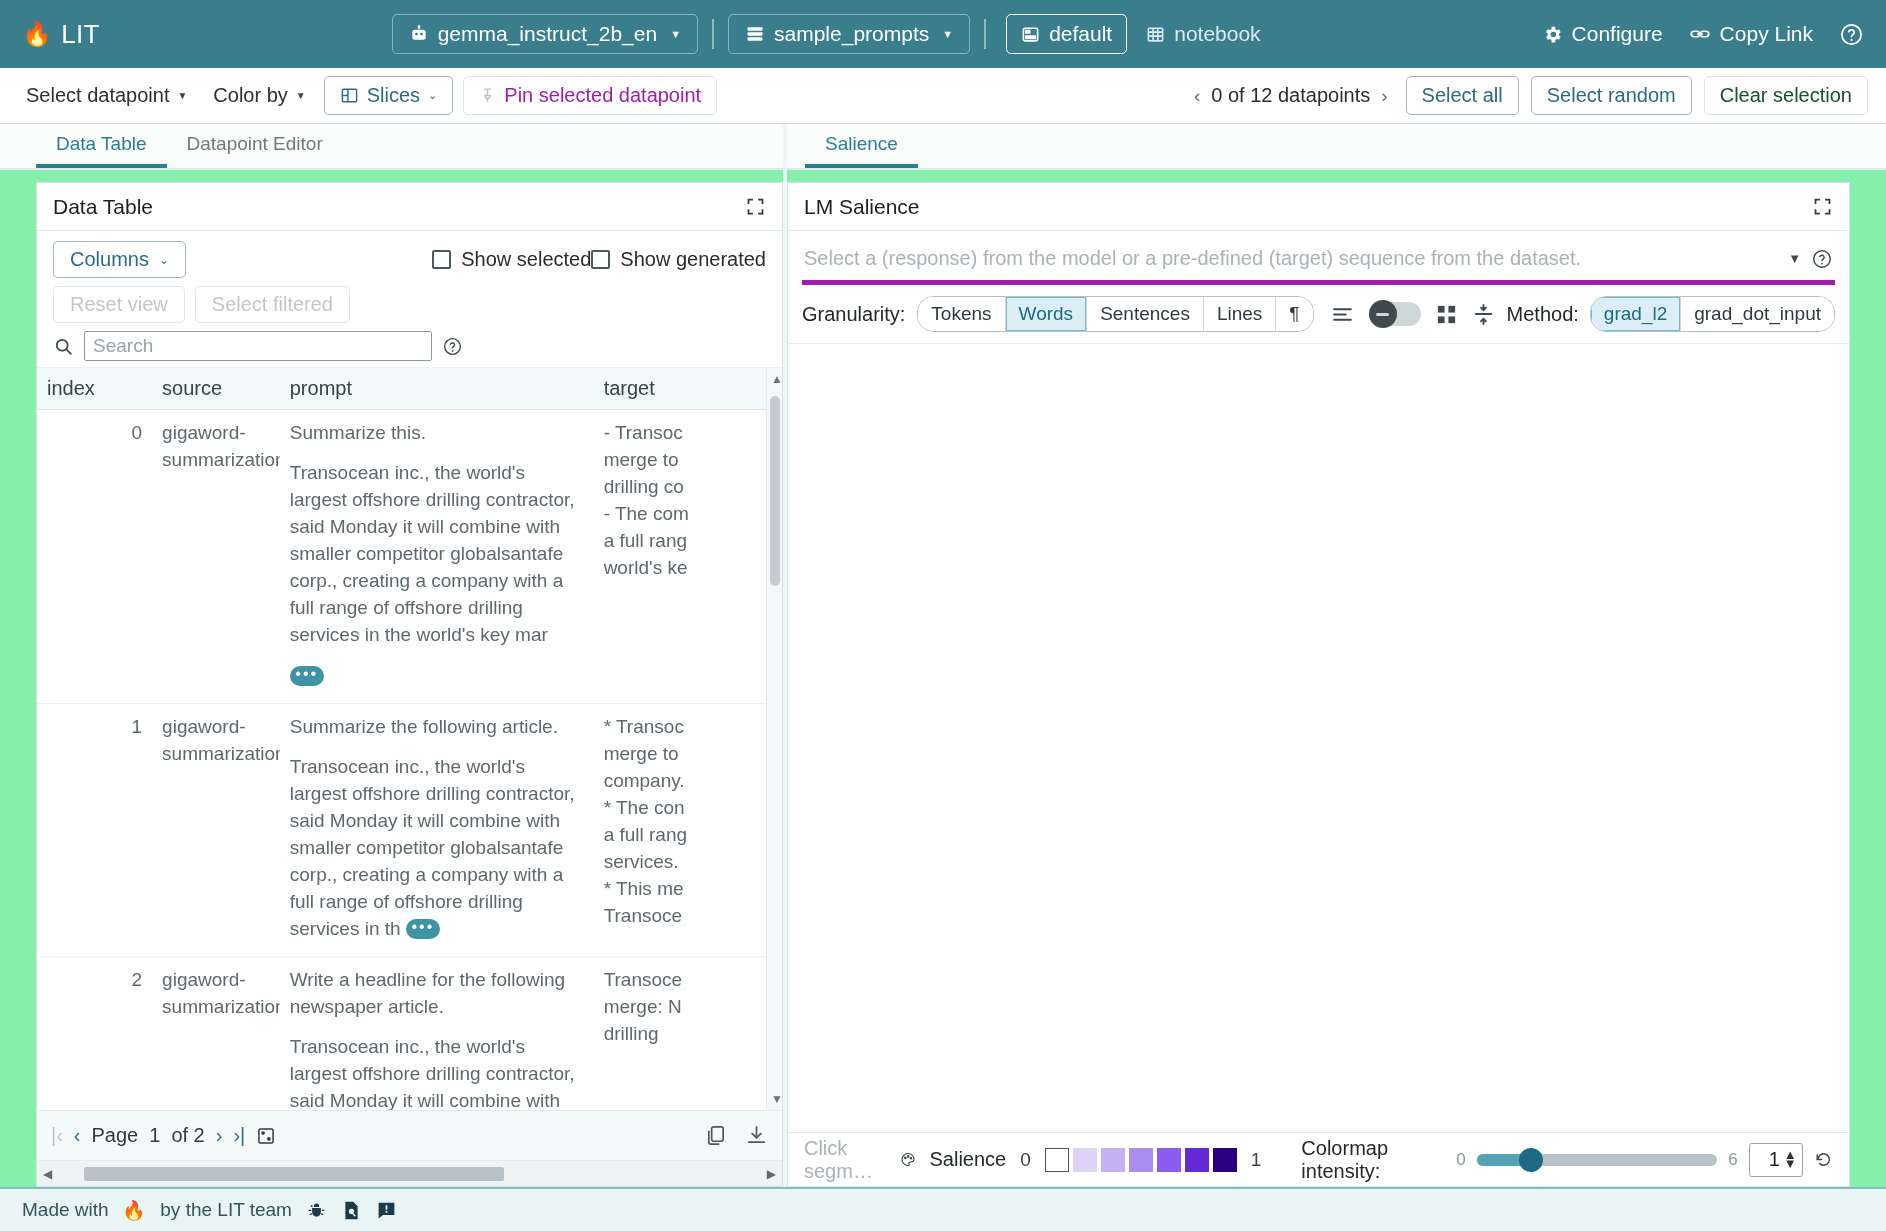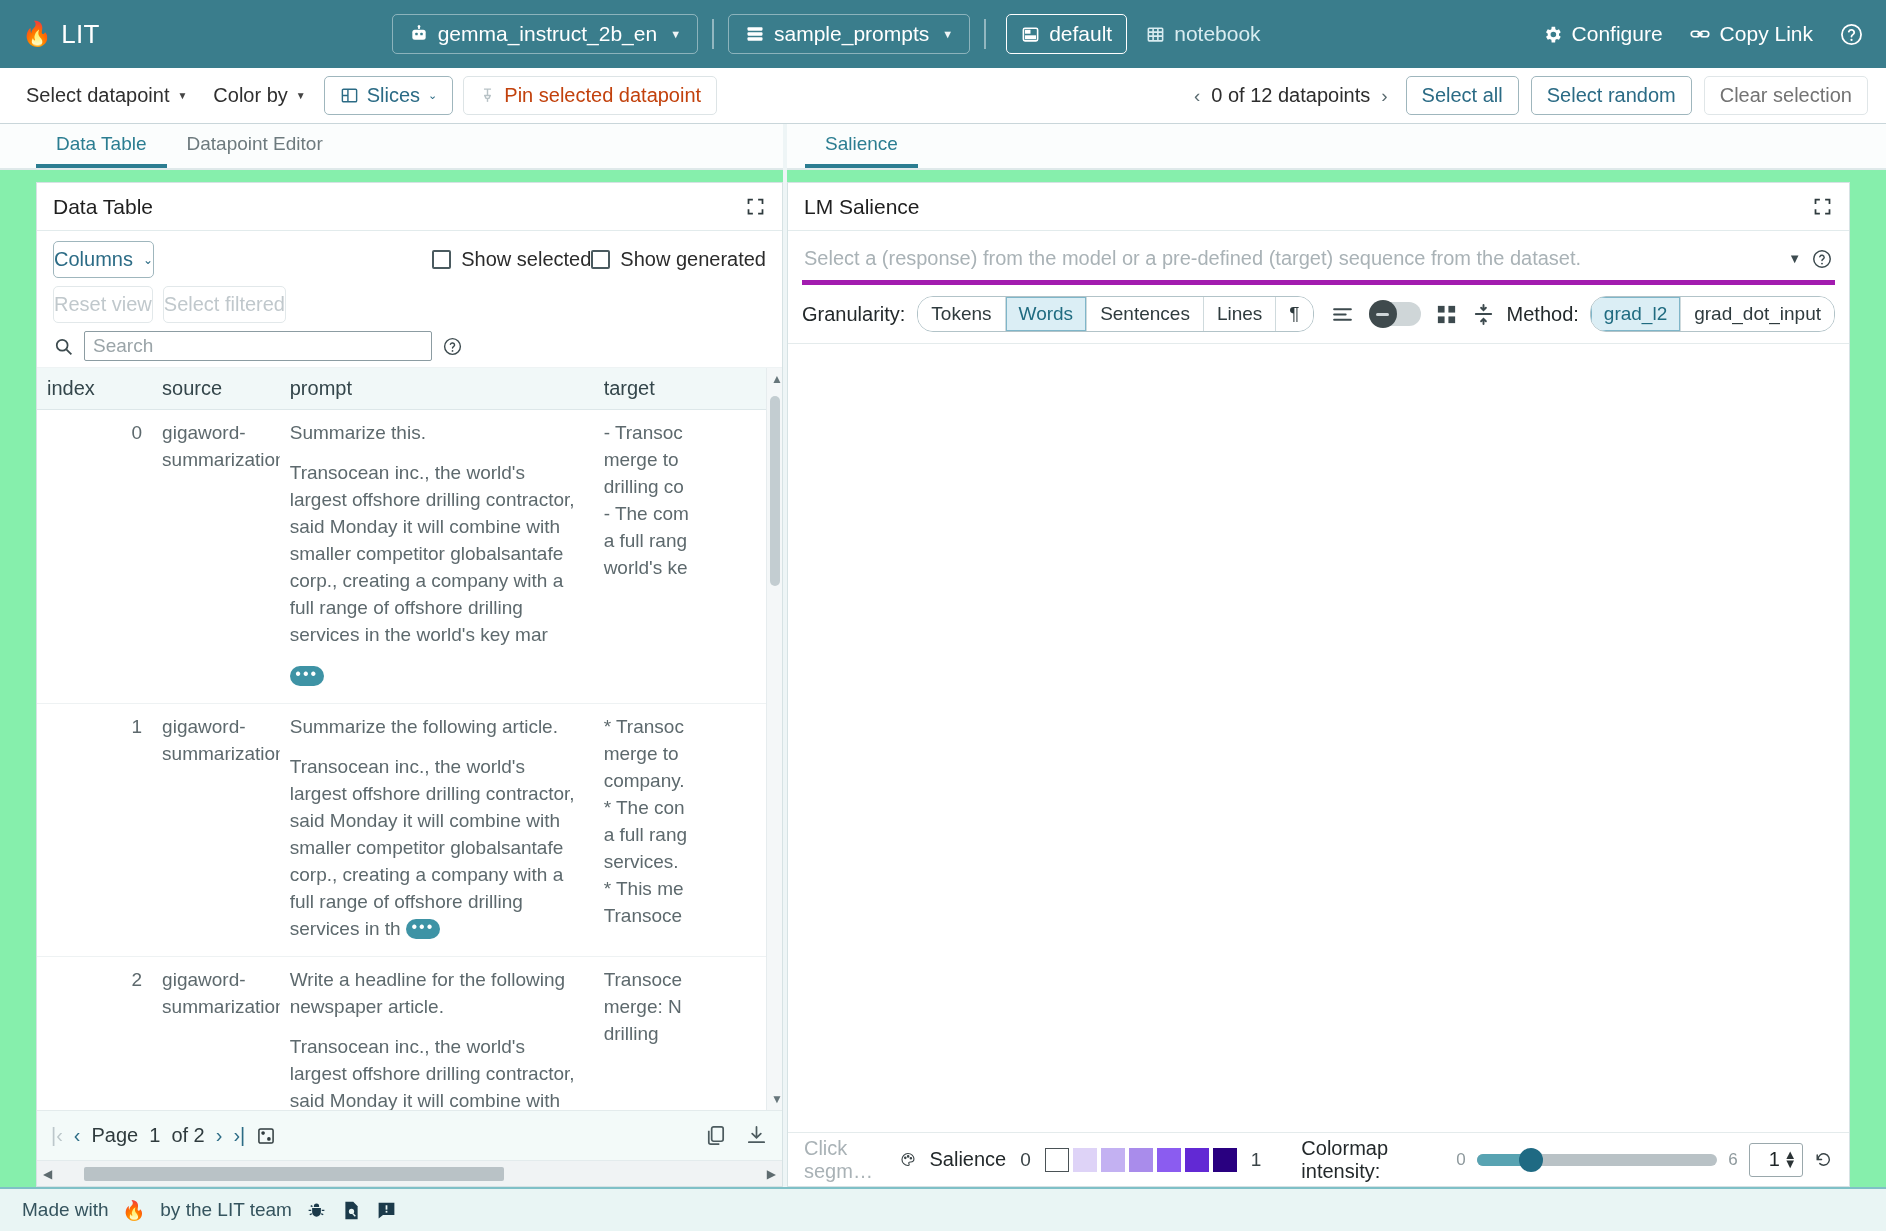--- a/index.html
+++ b/index.html
@@ -71,23 +71,23 @@
     display: inline-flex; align-items: center; gap: 8px;
     padding: 4px 8px;
   }
   .tb-text .caret { font-size: 10px; color: #444; }
   .tb-btn {
     display: inline-flex; align-items: center; gap: 8px;
     border: 1px solid #a9bcc2; border-radius: 5px;
     background: #fff; padding: 7px 15px;
     font-size: 20px; color: #2b5d73;
   }
-  .tb-btn.disabled { color: #c2410c; border-color: #dde4e6; }
+  .tb-btn.disabled { color: #a21caf; border-color: #dde4e6; }
   .tb-btn.link { border-color: #9fb6bd; color: #2b6b85; }
-  .tb-btn.link.disabled { color: #737373; border-color: #e0e6e8; }
+  .tb-btn.link.disabled { color: #14532d; border-color: #e0e6e8; }
   .tb-right { margin-left: auto; display: flex; align-items: center; gap: 12px; }
   .counter {
     font-size: 20px; color: #2d2d2d;
     display: inline-flex; align-items: center; gap: 11px;
     margin-right: 6px;
   }
   .counter .arrow { color: #5a6b70; font-size: 19px; }
 
   
   .main {
@@ -137,21 +137,21 @@
   
   .dt-controls {
     padding: 10px 16px 6px 16px;
     display: flex; flex-direction: column; gap: 8px;
     border-bottom: 1px solid #eef3f4;
   }
   .dt-row1 { display: flex; align-items: center; }
   .pill {
     display: inline-flex; align-items: center; gap: 10px;
     border: 1px solid #9fb6bd; border-radius: 5px;
-    padding: 6px 0; font-size: 20px; color: #2b6b85;
+    padding: 6px 16px; font-size: 20px; color: #2b6b85;
     background: #fff;
   }
   .pill.disabled { border-color: #e2e8ea; color: #c0c8cc; }
   .checks { margin-left: auto; display: flex; align-items: center; }
   .chk { display: inline-flex; align-items: center; gap: 10px; font-size: 20px; color: #2b2b2b; }
   .chkbox { width: 19px; height: 19px; border: 2px solid #4a5a5f; border-radius: 2px; background: #fff; }
   .dt-row2 { display: flex; gap: 10px; }
   .dt-row3 { display: flex; align-items: center; gap: 10px; }
   .search-box {
     width: 348px; height: 30px;

